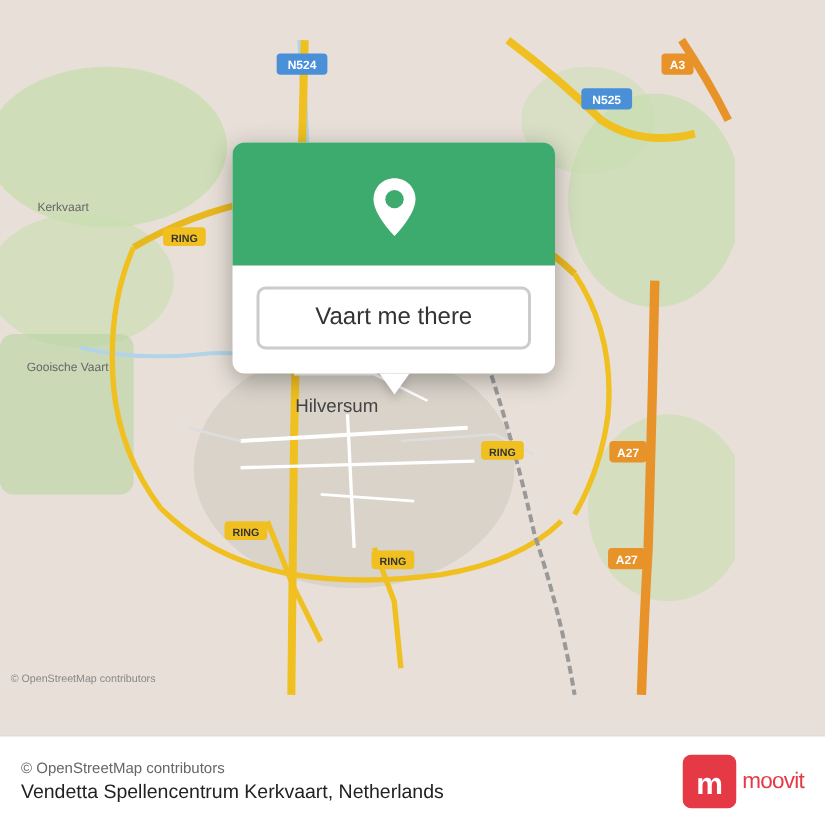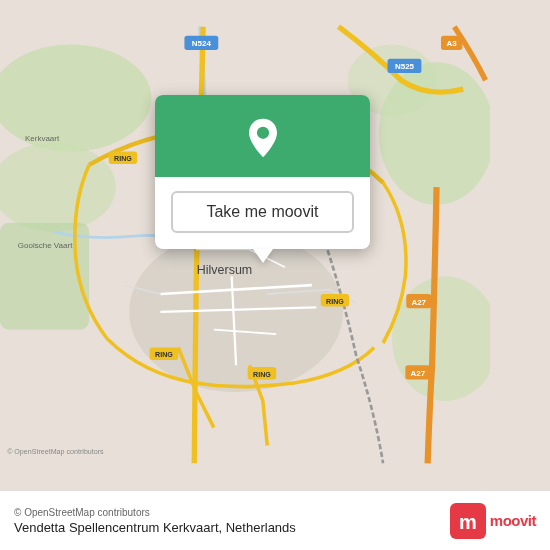--- a/index.html
+++ b/index.html
@@ -129,21 +129,21 @@
       gap: 4px;
     }
 
     .moovit-icon {
       width: 36px;
       height: 36px;
     }
 
     .moovit-text {
       font-size: 15px;
-      font-weight: bold;
+      font-weight: normal;
       color: #e63946;
       letter-spacing: -0.5px;
     }
     .map-road-main { stroke: #f0c020; stroke-width: 6; fill: none; }
     .map-road-ring { stroke: #e8b820; stroke-width: 5; fill: none; }
   </style>
 </head>
 <body>
 
 <div id="map-container">
@@ -229,21 +229,21 @@
 
   <div class="popup-card">
     <div class="popup-header">
 
       <svg class="location-pin" viewBox="0 0 42 48" xmlns="http://www.w3.org/2000/svg">
         <path d="M21 2 C12 2 5 9 5 18 C5 30 21 46 21 46 C21 46 37 30 37 18 C37 9 30 2 21 2 Z" fill="white"></path>
         <circle cx="21" cy="18" r="7" fill="#3dab6e"></circle>
       </svg>
     </div>
     <div class="popup-body">
-      <button class="take-me-there-btn">Take me moovit</button>
+      <button class="take-me-there-btn">Vaart me there</button>
     </div>
     <div class="popup-tail"></div>
   </div>
 </div>
 
 <div id="bottom-bar">
   <div class="bottom-left">
     <span class="attribution">© OpenStreetMap contributors</span>
     <span class="location-title">Vendetta Spellencentrum Kerkvaart, Netherlands</span>
   </div>

